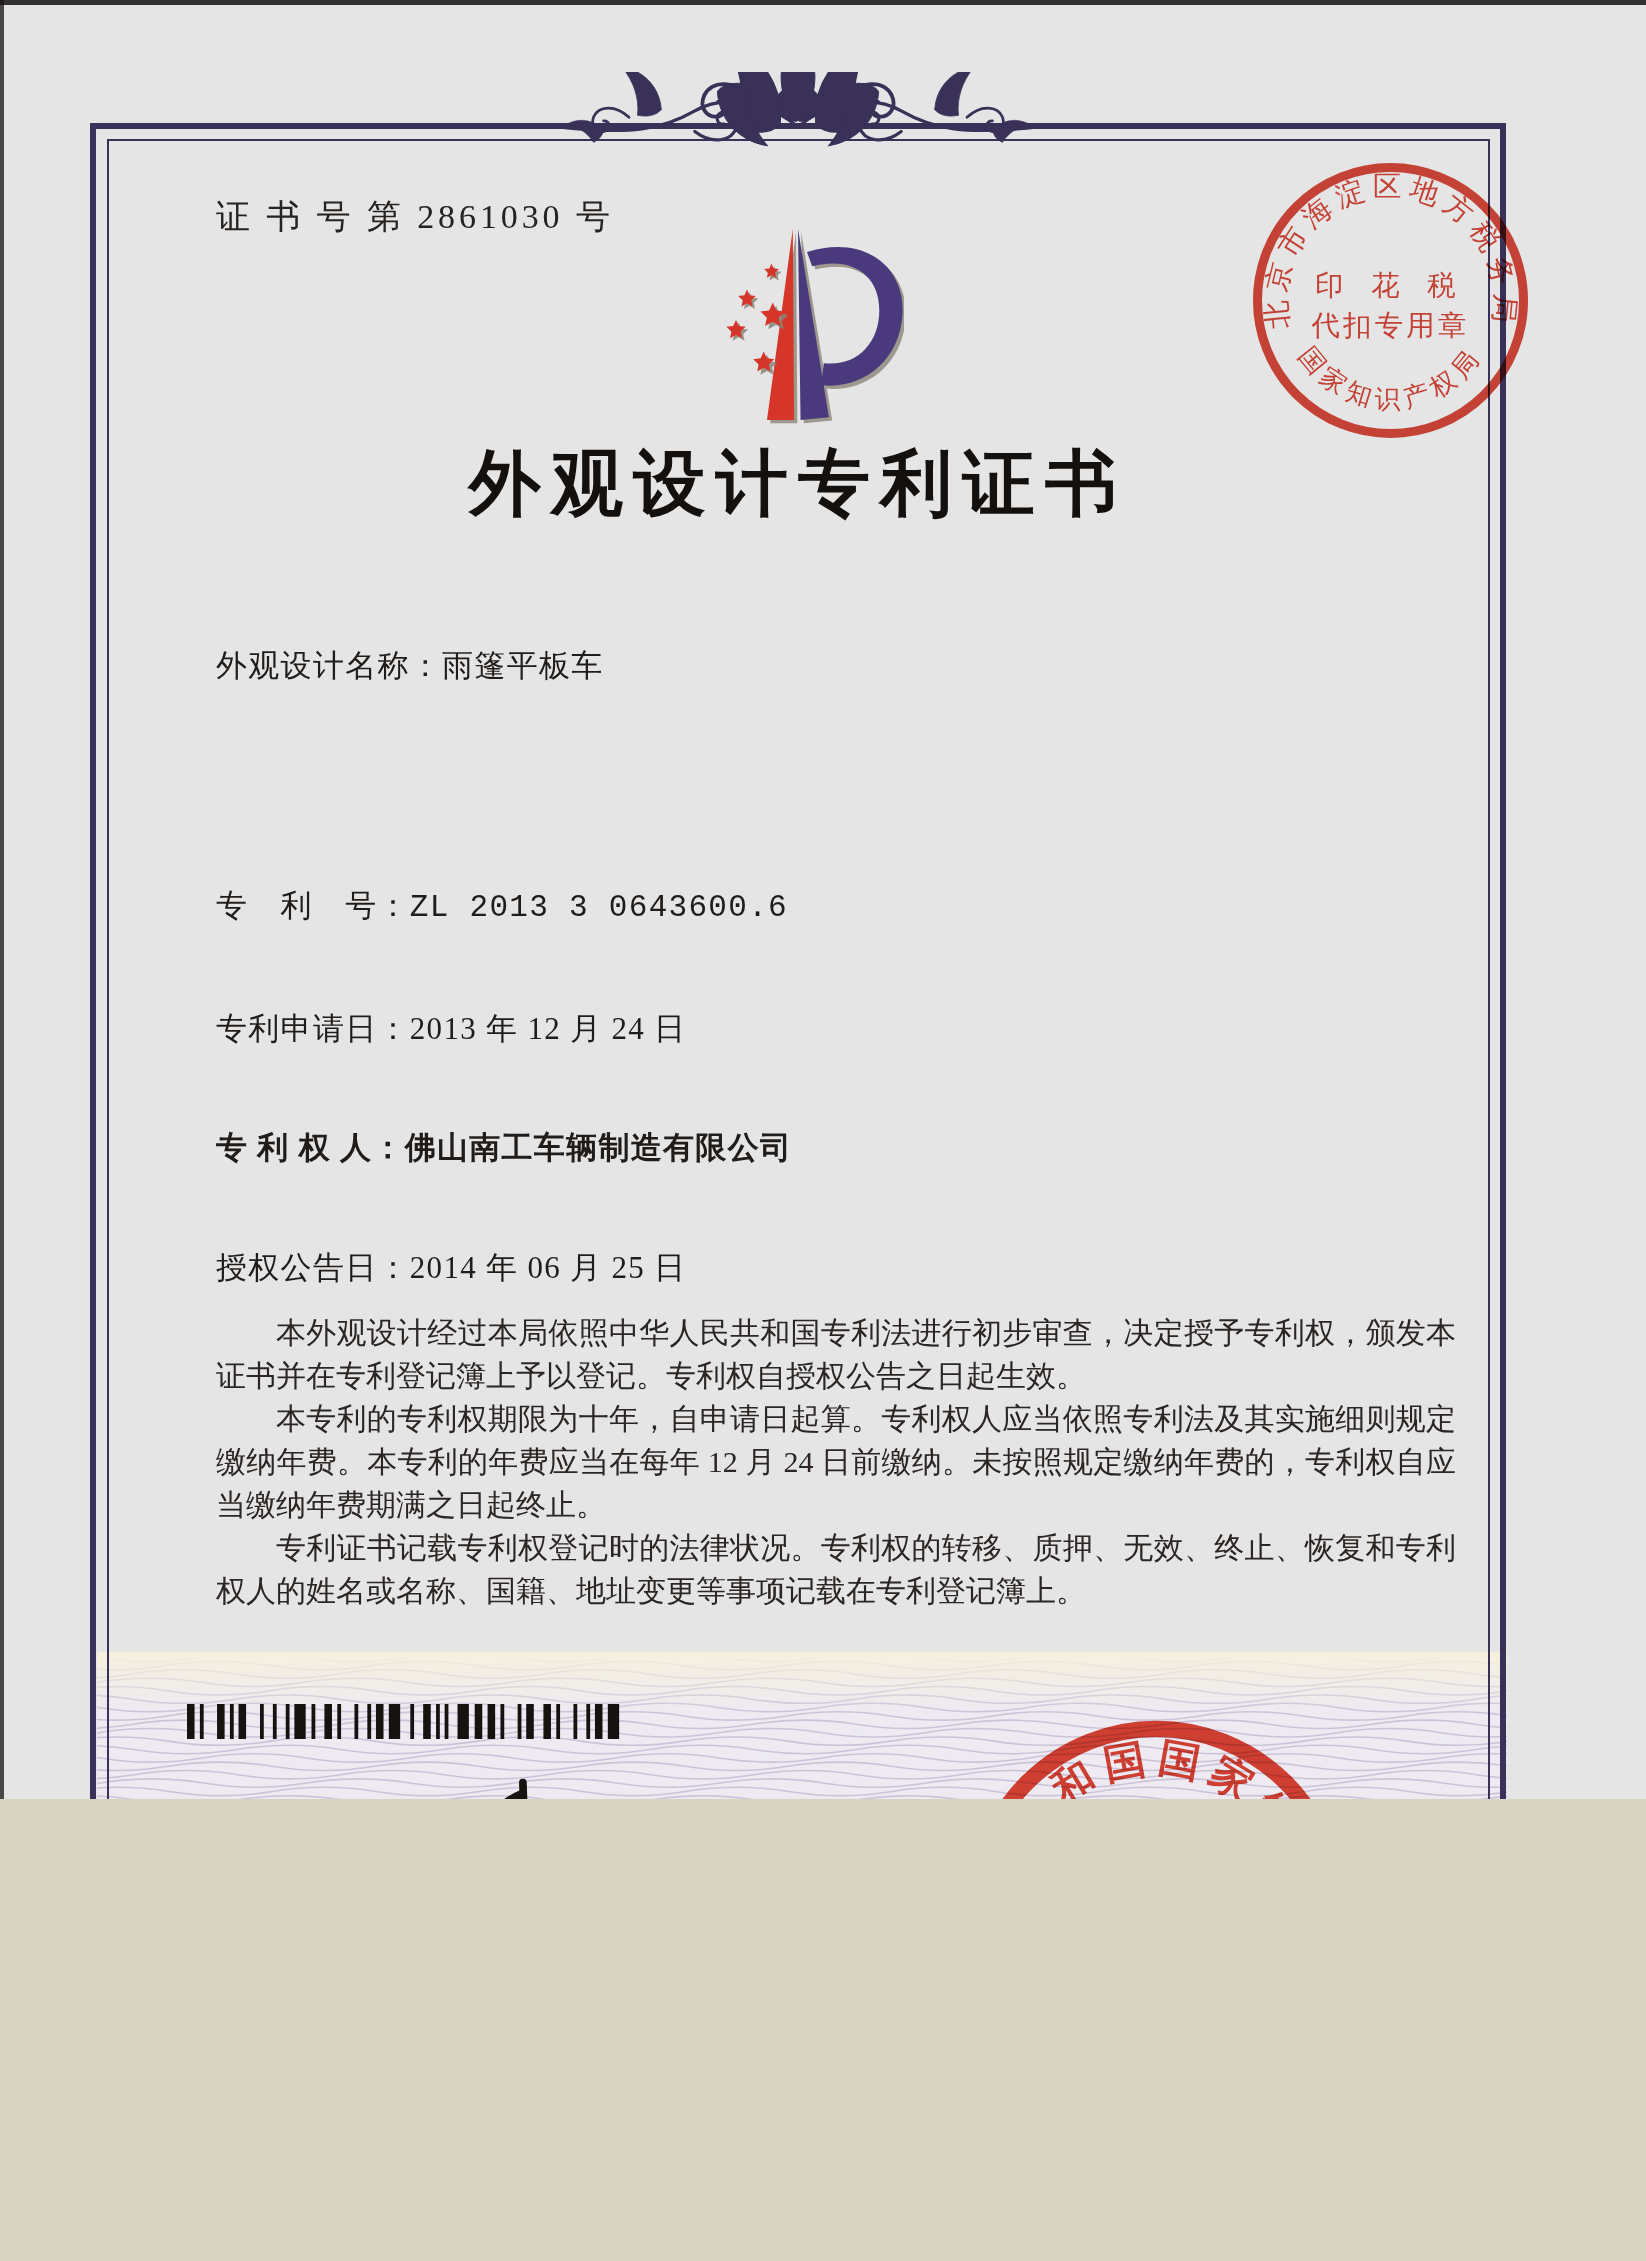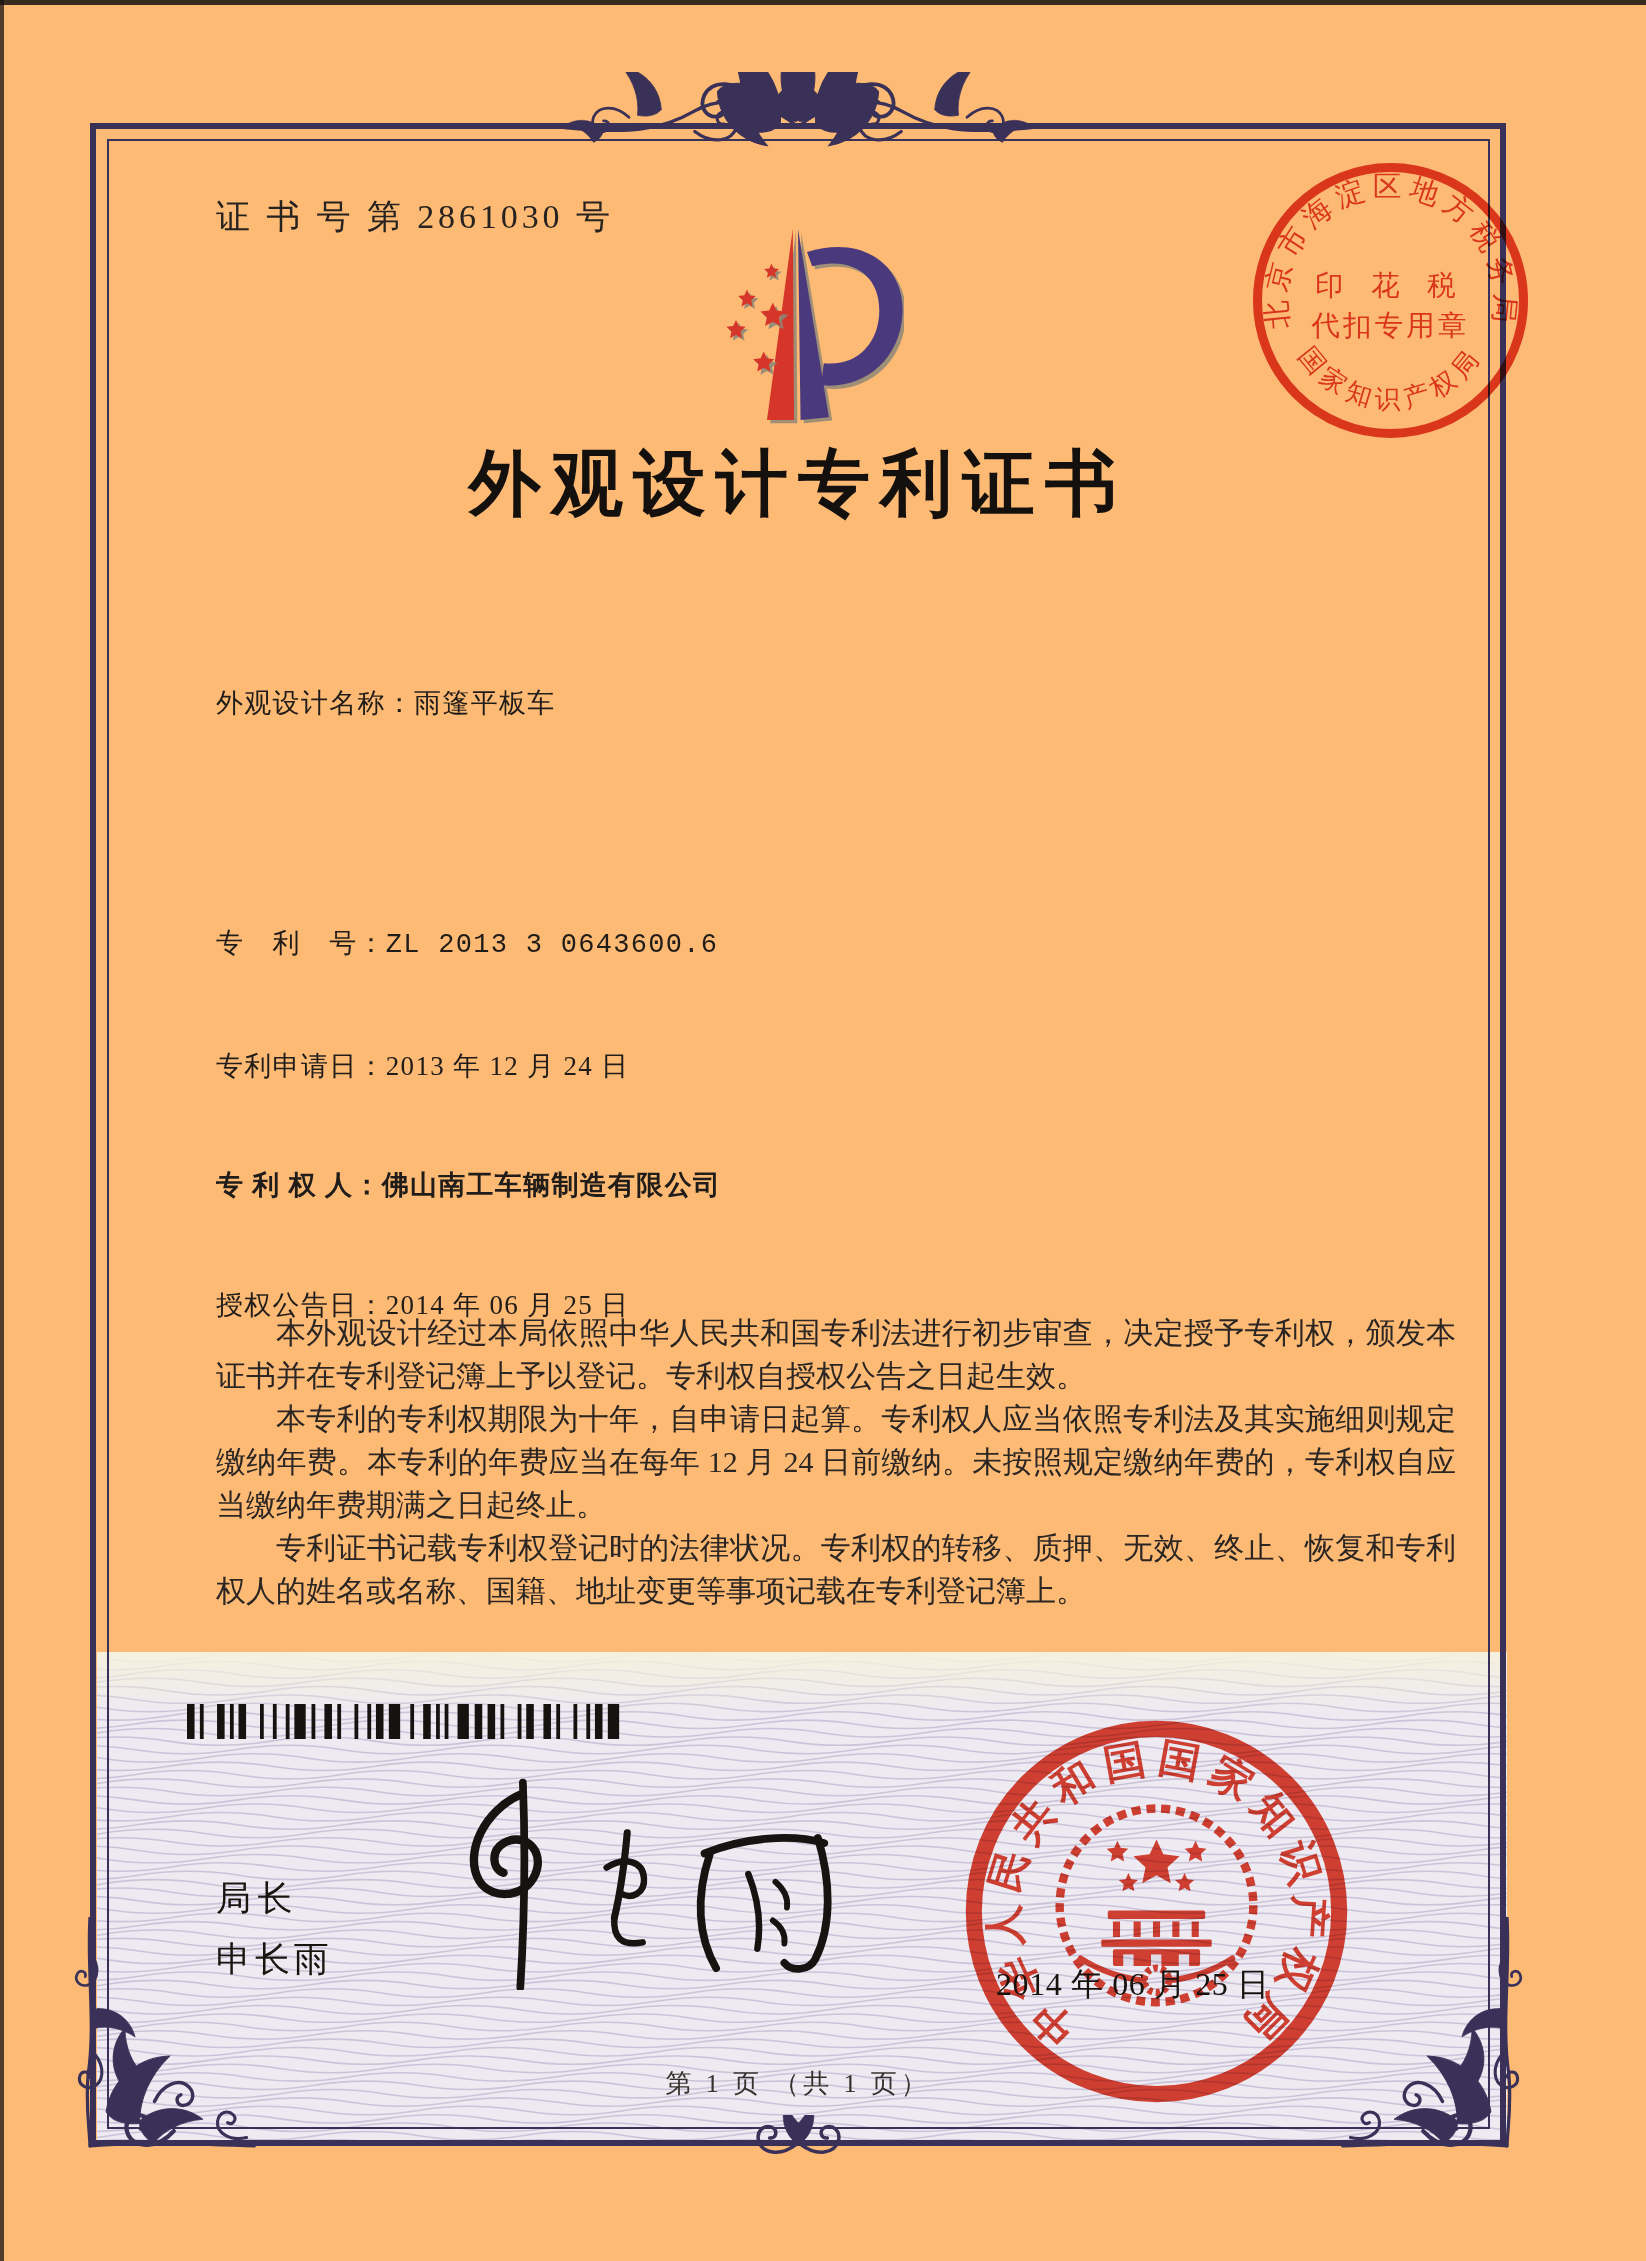--- a/index.html
+++ b/index.html
@@ -1,35 +1,35 @@
 <!DOCTYPE html>
 <html style="font-size:10.3px"><head>
 <meta charset="utf-8">
 <style>
   html,body{margin:0;padding:0;background:#d8d4c4;}
-  #page{position:relative;width:1647px;height:2261px;background:#fdba74;overflow:hidden;
+  #page{position:relative;width:1647px;height:1799px;background:#e5e5e5;overflow:hidden;
         font-family:"Liberation Serif","DejaVu Serif",serif;color:#26221f;}
   .abs{position:absolute;}
   
   .edge-top{left:0;top:0;width:1647px;height:5.2px;background:#151312;opacity:.85;}
   .edge-left{left:0;top:0;width:3.9px;height:2261px;background:#151312;opacity:.75;}
   
   #band{left:97px;top:1652px;width:1410px;height:494px;background:#edeaf2;z-index:1;}
   #band svg{display:block;width:100%;height:100%;}
   #band path{stroke:#c6bcd5;stroke-width:2.4;fill:none;opacity:.85;}
   #band-fade{left:97px;top:1652px;width:1410px;height:61px;z-index:2;
              background:linear-gradient(#f6f1dd,rgba(246,241,221,0));}
   
   .frame-outer{left:90px;top:123px;width:1416px;height:2023px;border:6.5px solid #3a3158;box-sizing:border-box;z-index:4;}
   .frame-inner{left:107px;top:139px;width:1383px;height:1990px;border:2.6px solid #3a3158;box-sizing:border-box;z-index:4;}
   
   .certno{left:216px;top:194px;font-size:34px;letter-spacing:3.9px;z-index:5;}
   .title{left:90px;top:436px;width:1416px;text-align:center;font-size:72px;font-weight:bold;
          letter-spacing:10.3px;color:#14100e;z-index:5;}
-  .field{left:216px;width:1258px;font-size:27px;letter-spacing:1.3px;z-index:5;white-space:nowrap;color:#201c19;margin-top:40px;}
+  .field{left:216px;width:1258px;font-size:31px;letter-spacing:1.3px;z-index:5;white-space:nowrap;color:#201c19;}
   .f0{top:645px;} .f1{top:765px;} .f2{top:885px;font-family:Liberation Mono, monospace;} .f3{top:1008px;} .f4{top:1127px;font-weight:bold;} .f5{top:1247px;}
   .legal{left:216px;top:1311px;width:1240px;font-size:30px;line-height:43px;text-align:justify;
          color:#2b2623;z-index:5;}
   .legal p{margin:0;text-indent:2em;}
   .director-title{left:216px;top:1852px;font-size:35px;letter-spacing:6.5px;z-index:6;color:#18140f;margin-top:23px;}
   .director-name{left:216px;top:1936px;font-size:35px;letter-spacing:3.9px;z-index:6;color:#18140f;}
   .seal-date{left:996px;top:1963px;font-size:32px;letter-spacing:0.6px;z-index:8;color:#16120e;white-space:nowrap;}
   .page-footer{left:90px;top:2066px;width:1416px;text-align:center;font-size:26px;letter-spacing:3.9px;
                z-index:6;color:#35302c;}
   

